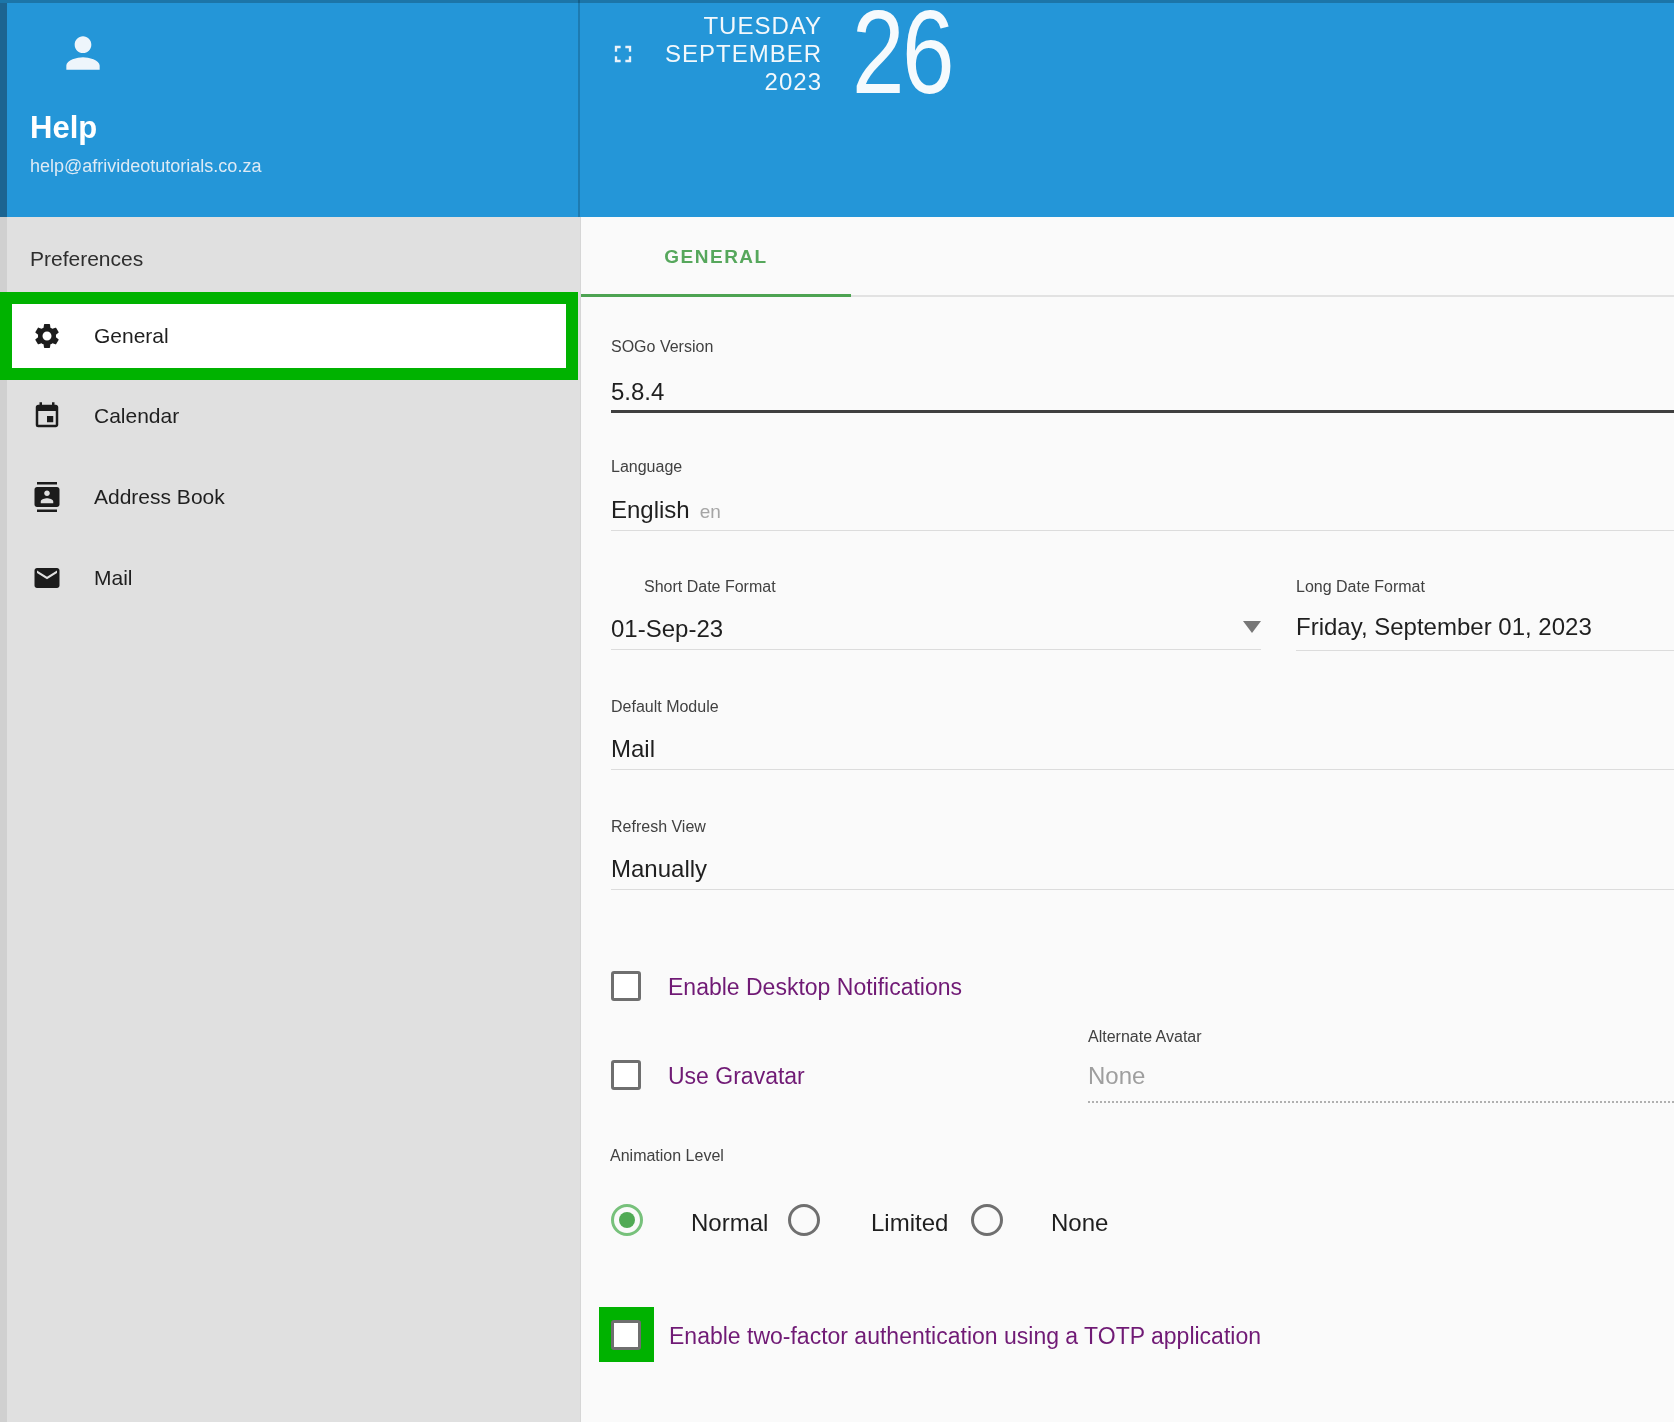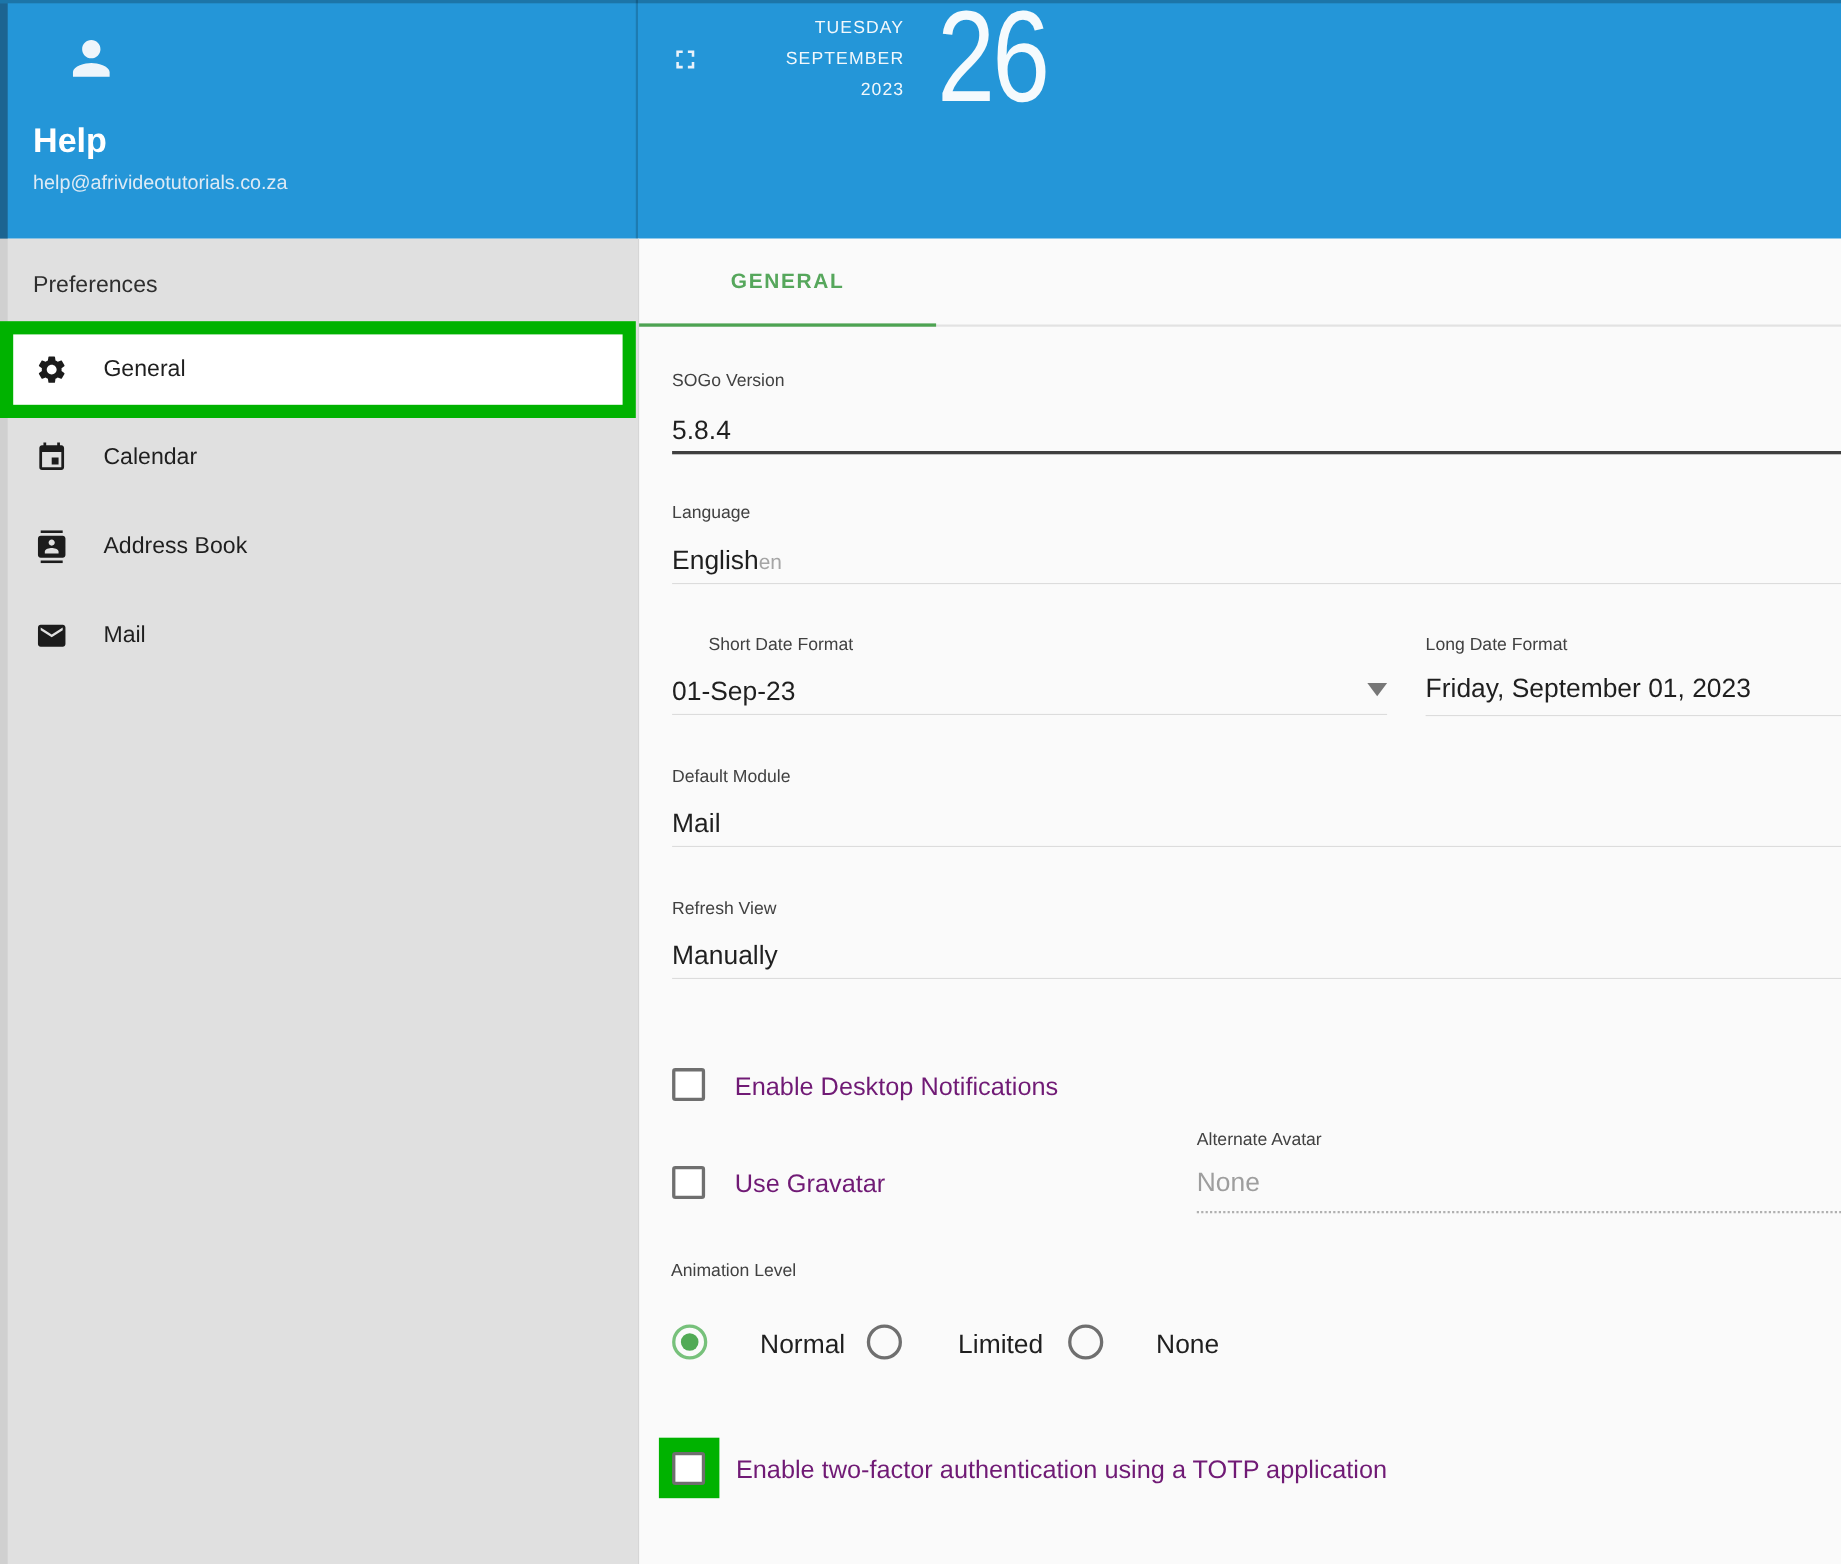--- a/index.html
+++ b/index.html
@@ -8,21 +8,21 @@
 
   
   .header { position:absolute; left:0; top:0; width:1674px; height:217px; background:#2496d8; }
   .header::before { content:""; position:absolute; left:0; top:0; right:0; height:3px; background:rgba(0,0,0,.22); }
   .header-seam { position:absolute; left:578px; top:0; width:2px; height:217px; background:rgba(0,0,0,.18); }
   .avatar { position:absolute; left:58px; top:28px; width:50px; height:50px; color:#eef5fb; }
   .user-name { position:absolute; left:30px; top:110px; font-size:31px; font-weight:bold; color:#fff; }
   .user-email { position:absolute; left:30px; top:156px; font-size:18px; color:#ddeaf5; }
   .fullscreen-btn { position:absolute; left:609px; top:40px; width:28px; height:28px; color:#e9f2fa; cursor:pointer; }
   .date-block { position:absolute; left:560px; top:12px; width:262px; text-align:right; color:#f2f8fc; }
-  .date-block div { font-size:16px; line-height:28px; letter-spacing:1px; }
+  .date-block div { font-size:24px; line-height:28px; letter-spacing:1px; }
   .day-number { position:absolute; left:852px; top:-16px; font-size:118px; font-weight:100; color:#f5fafd;
                 transform:scaleX(.80); transform-origin:left top; letter-spacing:-3px; }
 
   
   .edge-strip-top { position:absolute; left:0; top:3px; width:7px; height:214px; background:rgba(20,40,60,.45); z-index:1; }
   .edge-strip-bottom { position:absolute; left:0; top:217px; width:7px; height:1205px; background:rgba(0,0,0,.07); z-index:1; }
 
   
   .sidebar { position:absolute; left:0; top:217px; width:580px; height:1205px; background:#e0e0e0; }
   .sidebar-title { position:absolute; left:30px; top:30px; font-size:21px; color:#2e2e2e; }
@@ -41,21 +41,21 @@
   .tabbar { position:absolute; left:0; top:0; width:1094px; height:80px; border-bottom:2px solid #e2e2e2; }
   .tab { position:absolute; left:0; top:0; width:270px; height:80px; display:flex; align-items:center; justify-content:center;
          font-size:19px; font-weight:bold; letter-spacing:1.5px; color:#56a75c; cursor:pointer; }
   .ink-bar { position:absolute; left:0; bottom:-2px; width:270px; height:3px; background:#4da352; }
 
   
   .fld-label { position:absolute; font-size:16px; color:#414141; }
   .fld-value { position:absolute; font-size:24px; color:#1f1f1f; }
   .fld-line  { position:absolute; height:1px; background:#dcdcdc; }
   .fld-line.dark { height:3px; background:#3f3f3f; }
-  .lang-code { font-size:19px; color:#a5a5a5; }
+  .lang-code { font-size:19px; color:#a5a5a5; margin-left:10px; }
   .dd-arrow { position:absolute; width:0; height:0; border-left:9px solid transparent; border-right:9px solid transparent;
               border-top:12px solid #777; cursor:pointer; }
   .gray-value { color:#9e9e9e; }
   .dotted-line { position:absolute; height:0; border-bottom:2px dotted #b0b0b0; }
 
   .checkbox { position:absolute; width:30px; height:30px; border:3px solid #6f6f6f; border-radius:3px; background:#fff; cursor:pointer; }
   .chk-label { position:absolute; font-size:23px; color:#701a75; }
   .totp-box { position:absolute; left:18px; top:1090px; width:55px; height:55px; background:#00b200; }
   .totp-box .checkbox { position:absolute; left:12px; top:13px; margin:0; }
 

